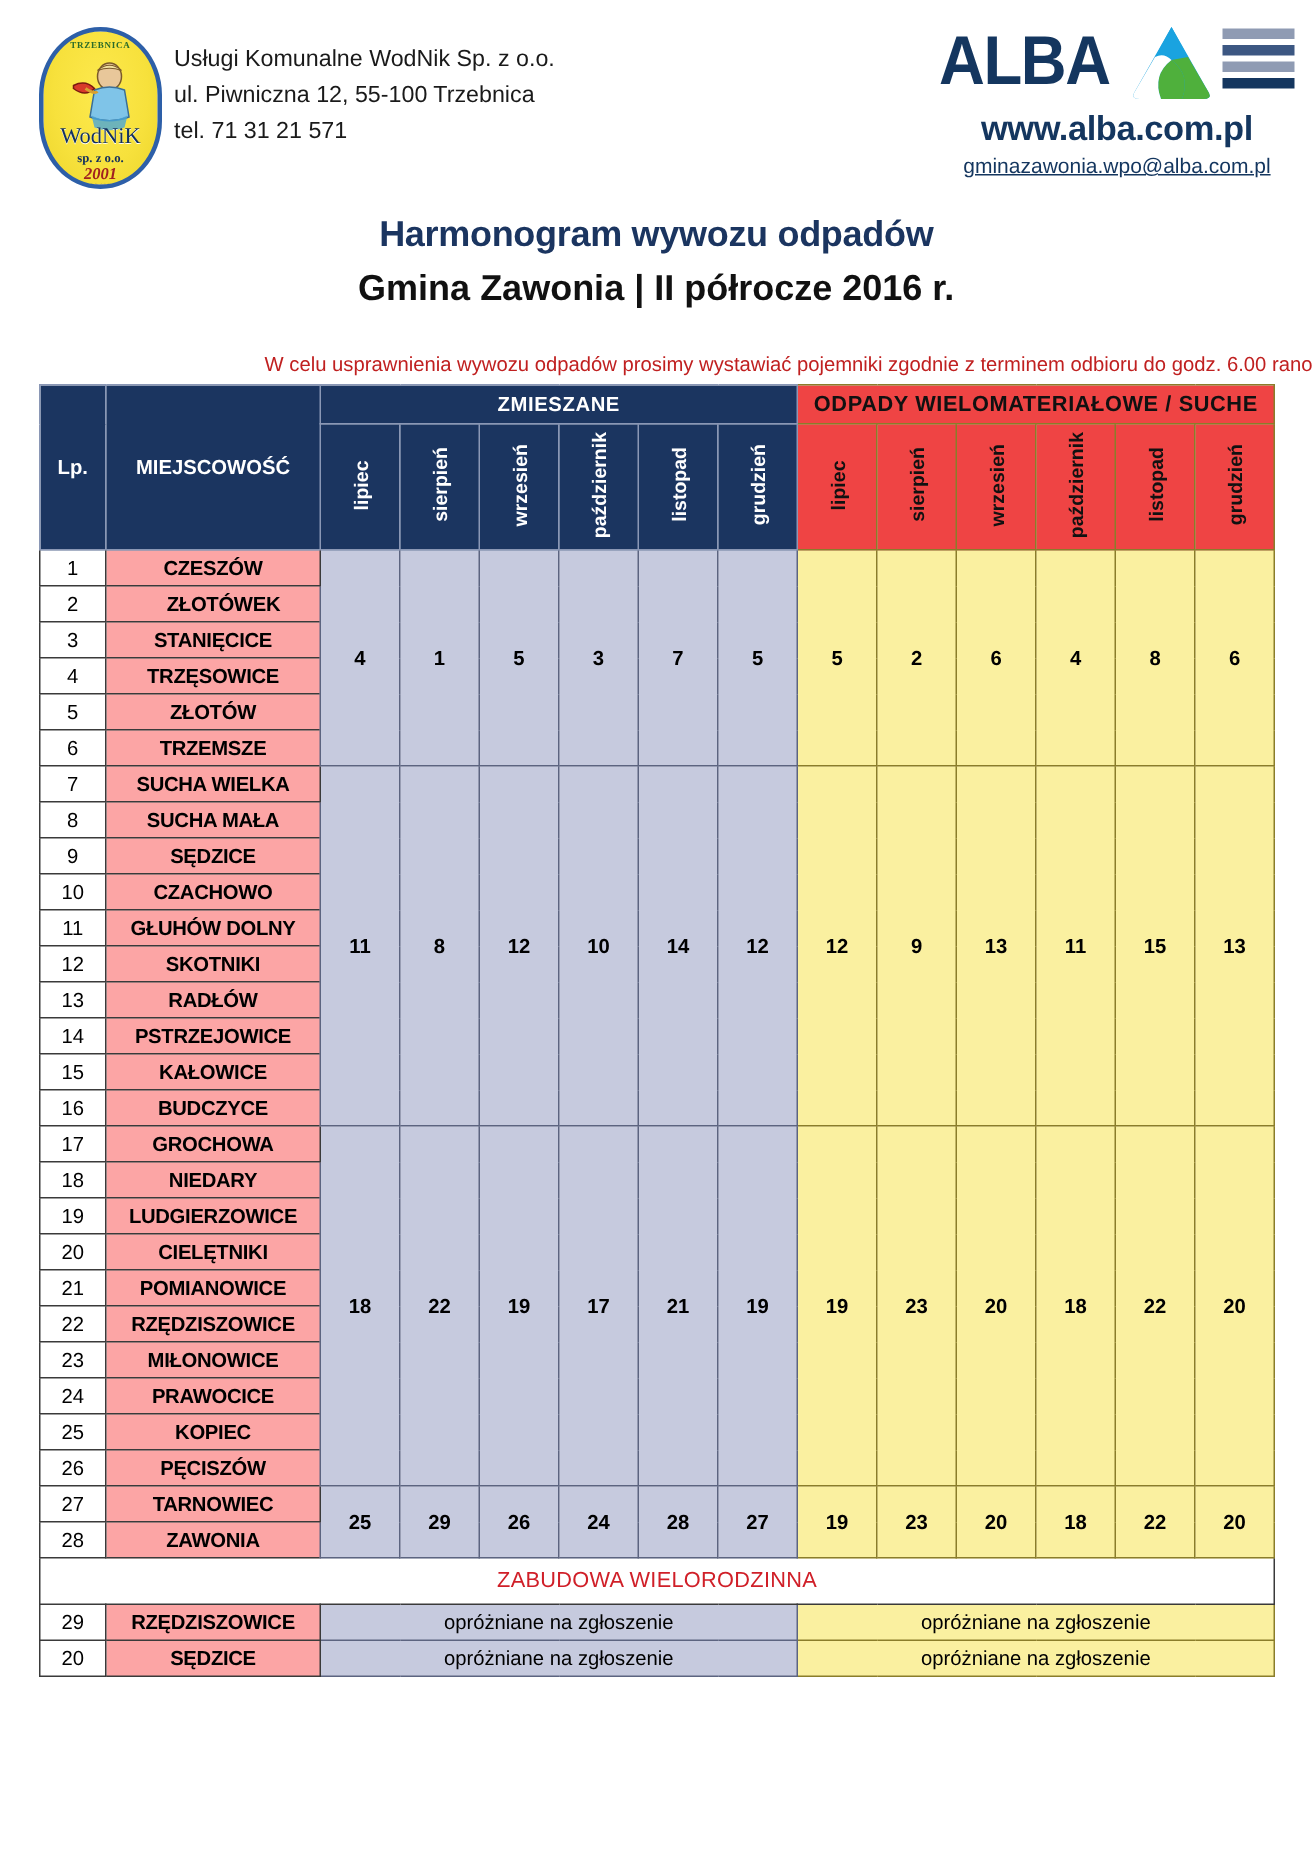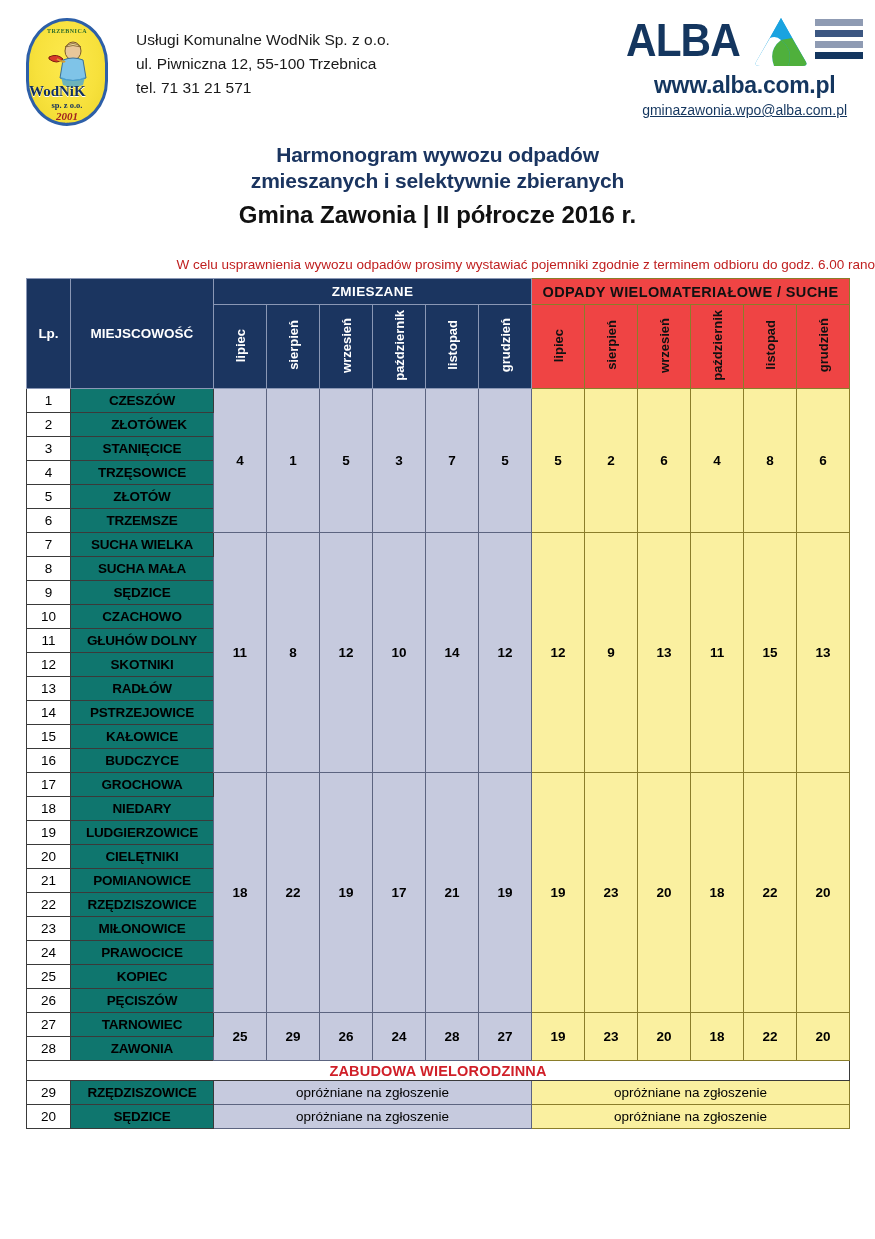--- a/index.html
+++ b/index.html
@@ -38,42 +38,43 @@
     font-size: 6px; font-weight: bold; color: #2a6b2a;
     letter-spacing: .5px;
     font-family: "Liberation Serif", serif;
   }
   .wodnik-logo .figure {
     position: absolute; top: 20px; left: 14px;
     width: 54px; height: 46px;
   }
   .wodnik-logo .wname {
     position: absolute; left: 0; right: 0; top: 62px;
+    text-align: center;
     font-family: "Liberation Serif", serif;
-    font-weight: bold; font-size: 15px; color: #13305e;
+    font-weight: normal; font-size: 15px; color: #13305e;
     text-shadow: 0 1px 0 #fff;
   }
   .wodnik-logo .wsub {
     position: absolute; left: 0; right: 0; top: 79px;
     text-align: center;
     font-family: "Liberation Serif", serif;
     font-weight: bold; font-size: 8.5px; color: #13305e;
   }
   .wodnik-logo .wyear {
     position: absolute; left: 0; right: 0; top: 89px;
     text-align: center;
     font-family: "Liberation Serif", serif;
     font-style: italic; font-weight: bold; font-size: 11px; color: #a02020;
   }
   .wodnik-logo .wtiny {
     position: absolute; left: 0; right: 0; top: 100px;
     text-align: center; font-size: 4px; color: #666;
   }
   .wodnik-text {
-    margin-left: 28px;
+    margin-left: 8px;
     margin-top: 10px;
     font-size: 15.5px;
     line-height: 1.55;
     color: #1a1a1a;
     white-space: nowrap;
   }
 
   .alba-block {
     margin-left: auto;
     text-align: center;
@@ -100,21 +101,21 @@
     font-weight: bold; font-size: 23px; color: #14365f;
     margin-top: 6px; letter-spacing: -.3px;
   }
   .alba-mail {
     font-size: 14px; color: #14365f; margin-top: 3px; text-decoration: underline;
   }
 
   
   .title-wrap { text-align: center; margin-top: 14px; }
   .title1 {
-    font-size: 21px; font-weight: bold; color: #1b3560;
+    font-size: 24px; font-weight: bold; color: #1b3560;
     line-height: 1.22; letter-spacing: -.2px;
   }
   .title2 {
     font-size: 24px; font-weight: bold; color: #111;
     margin-top: 8px;
   }
   .notice {
     color: #c02020;
     font-size: 13.5px;
     margin: 28px 0 6px 26px;
@@ -166,41 +167,41 @@
 
   col.c-lp   { width: 44px; }
   col.c-name { width: 143px; }
   col.c-m    { width: 53px; }
   col.c-y    { width: 53px; }
 
   td.lp {
     background: #fff; font-size: 13.5px; font-weight: normal; width: 44px;
   }
   td.name {
-    background: #0f766e; text-align: left; padding-left: 9px;
+    background: #fca5a5; text-align: left; padding-left: 9px;
     font-weight: bold; font-size: 13.5px; letter-spacing: -.2px;
   }
   td.name.indent { padding-left: 14px; }
   tr.datarow { height: 24px; }
 
   td.mix {
     background: #c6cade; font-weight: bold; font-size: 14px;
     border-color: #5c6480 !important;
   }
   td.dry {
     background: #faf0a0; font-weight: bold; font-size: 14px;
     border-color: #8a7d2a !important;
   }
 
   tr.section td {
     background: #fff;
     color: #d01f28;
-    font-weight: bold;
+    font-weight: normal;
     font-size: 14.5px;
-    height: 20px;
+    height: 31px;
     letter-spacing: .2px;
   }
   td.req-mix {
     background: #c6cade; font-size: 14px; font-weight: normal;
     border-color: #5c6480 !important;
   }
   td.req-dry {
     background: #faf0a0; font-size: 14px; font-weight: normal;
     border-color: #8a7d2a !important;
   }
@@ -252,21 +253,20 @@
       </div>
     </div>
     <div class="alba-url">www.alba.com.pl</div>
     <div class="alba-mail">gminazawonia.wpo@alba.com.pl</div>
   </div>
 </div>
 
 <div class="title-wrap">
   <div class="title1">
     <div>Harmonogram wywozu odpadów</div>
-    <div>zmieszanych i selektywnie zbieranych</div>
   </div>
   <div class="title2">Gmina Zawonia | II półrocze 2016 r.</div>
 </div>
 
 <div class="notice">W celu usprawnienia wywozu odpadów prosimy wystawiać pojemniki zgodnie z terminem odbioru do godz. 6.00 rano</div>
 
 <div class="tbl-wrap">
   <table class="sched">
     <colgroup>
       <col class="c-lp">

